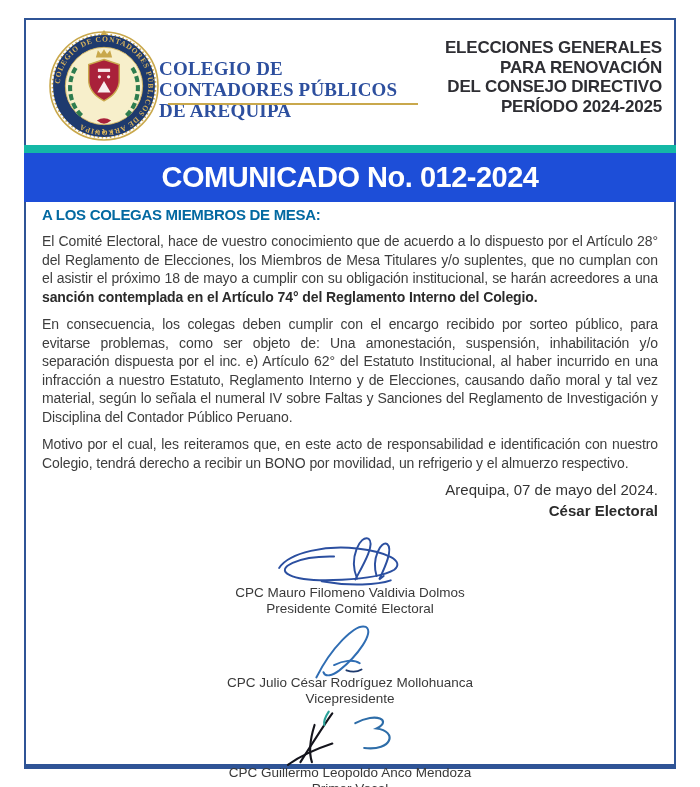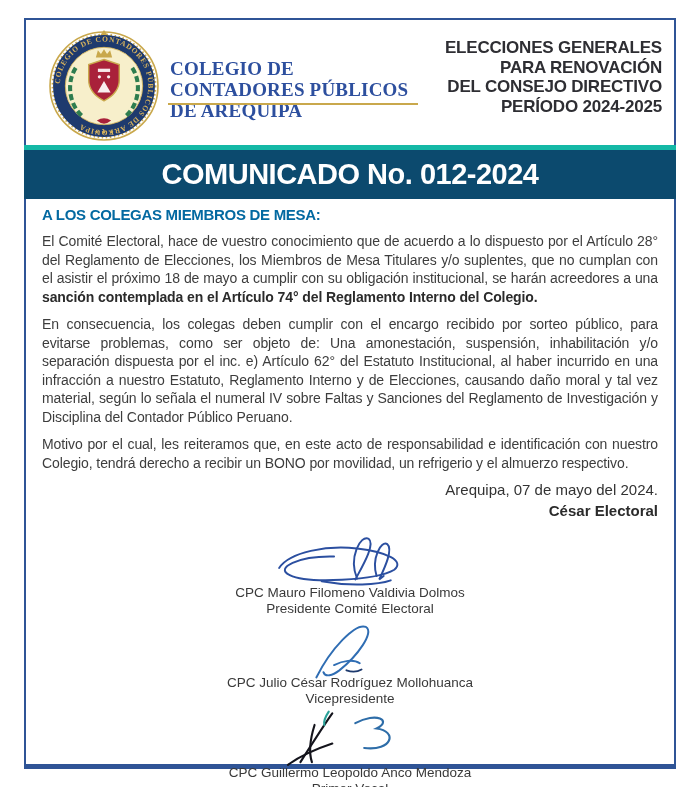--- a/index.html
+++ b/index.html
@@ -4,30 +4,30 @@
 <style>
   html,body{margin:0;padding:0;background:#ffffff;}
   .page{position:relative;width:700px;height:787px;background:#ffffff;overflow:hidden;
         font-family:"Liberation Sans",sans-serif;}
   .frame{position:absolute;left:24px;top:18px;width:648px;height:744px;
          border:2px solid #2f5496;border-bottom:5px solid #2f5496;background:#ffffff;}
 
   
   .header{position:absolute;left:0;top:0;right:0;height:125px;background:#ffffff;}
   .seal{position:absolute;left:22px;top:10px;width:112px;height:112px;}
-  .org-name{position:absolute;left:144px;top:38px;
+  .org-name{position:absolute;left:133px;top:38px;
             font-family:"Liberation Serif",serif;font-weight:bold;
             font-size:19px;line-height:21px;color:#2d4f9e;letter-spacing:0.2px;}
   .gold-rule{position:absolute;left:142px;top:83px;width:250px;height:2px;background:#c9a84c;}
   .right-title{position:absolute;right:12px;top:18px;text-align:right;
                font-weight:bold;font-size:17px;line-height:19.5px;color:#2e2e33;letter-spacing:-0.2px;}
 
   
-  .banner{position:absolute;left:-2px;right:-2px;top:125px;height:49px;background:#0c4a6e;
-          border-top:5px solid #14b8a6;display:flex;align-items:center;justify-content:center;}
+  .banner{position:absolute;left:-2px;right:-2px;top:125px;height:49px;background:#1d4ed8;
+          border-top:8px solid #14b8a6;display:flex;align-items:center;justify-content:center;}
   .banner span{color:#ffffff;font-weight:bold;font-size:29px;letter-spacing:-0.5px;}
 
   
   .content{position:absolute;left:16px;right:16px;top:186px;color:#3d3d3d;}
   .salutation{margin:0 0 9px 0;font-weight:bold;font-size:15px;color:#0369a1;letter-spacing:-0.3px;}
   .para{margin:0 0 9px 0;font-size:14px;line-height:18.5px;text-align:justify;letter-spacing:-0.1px;}
   .para strong{color:#2b2b2b;}
   .date{margin:4px 0 0 0;font-size:15px;text-align:right;color:#333333;}
   .signoff{margin:4px 0 0 0;font-size:15px;font-weight:bold;text-align:right;color:#2b2b2b;}
 

